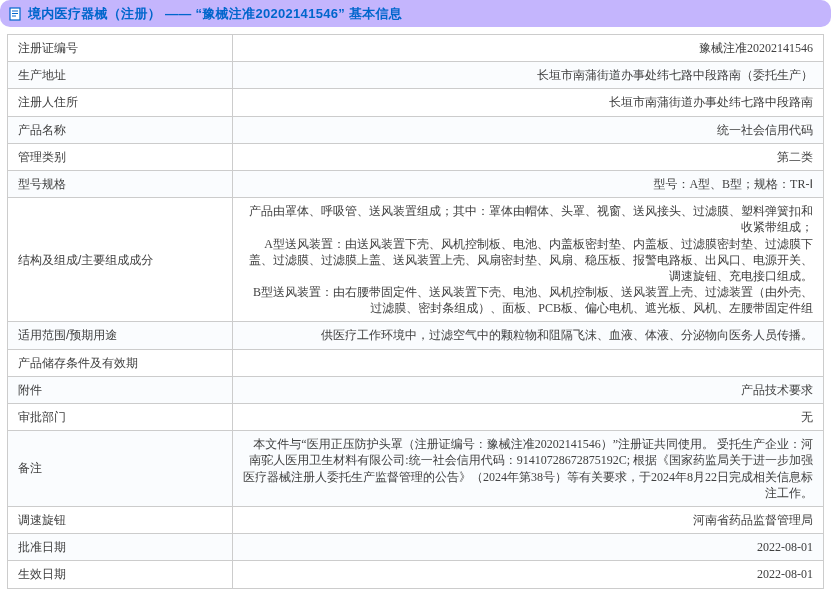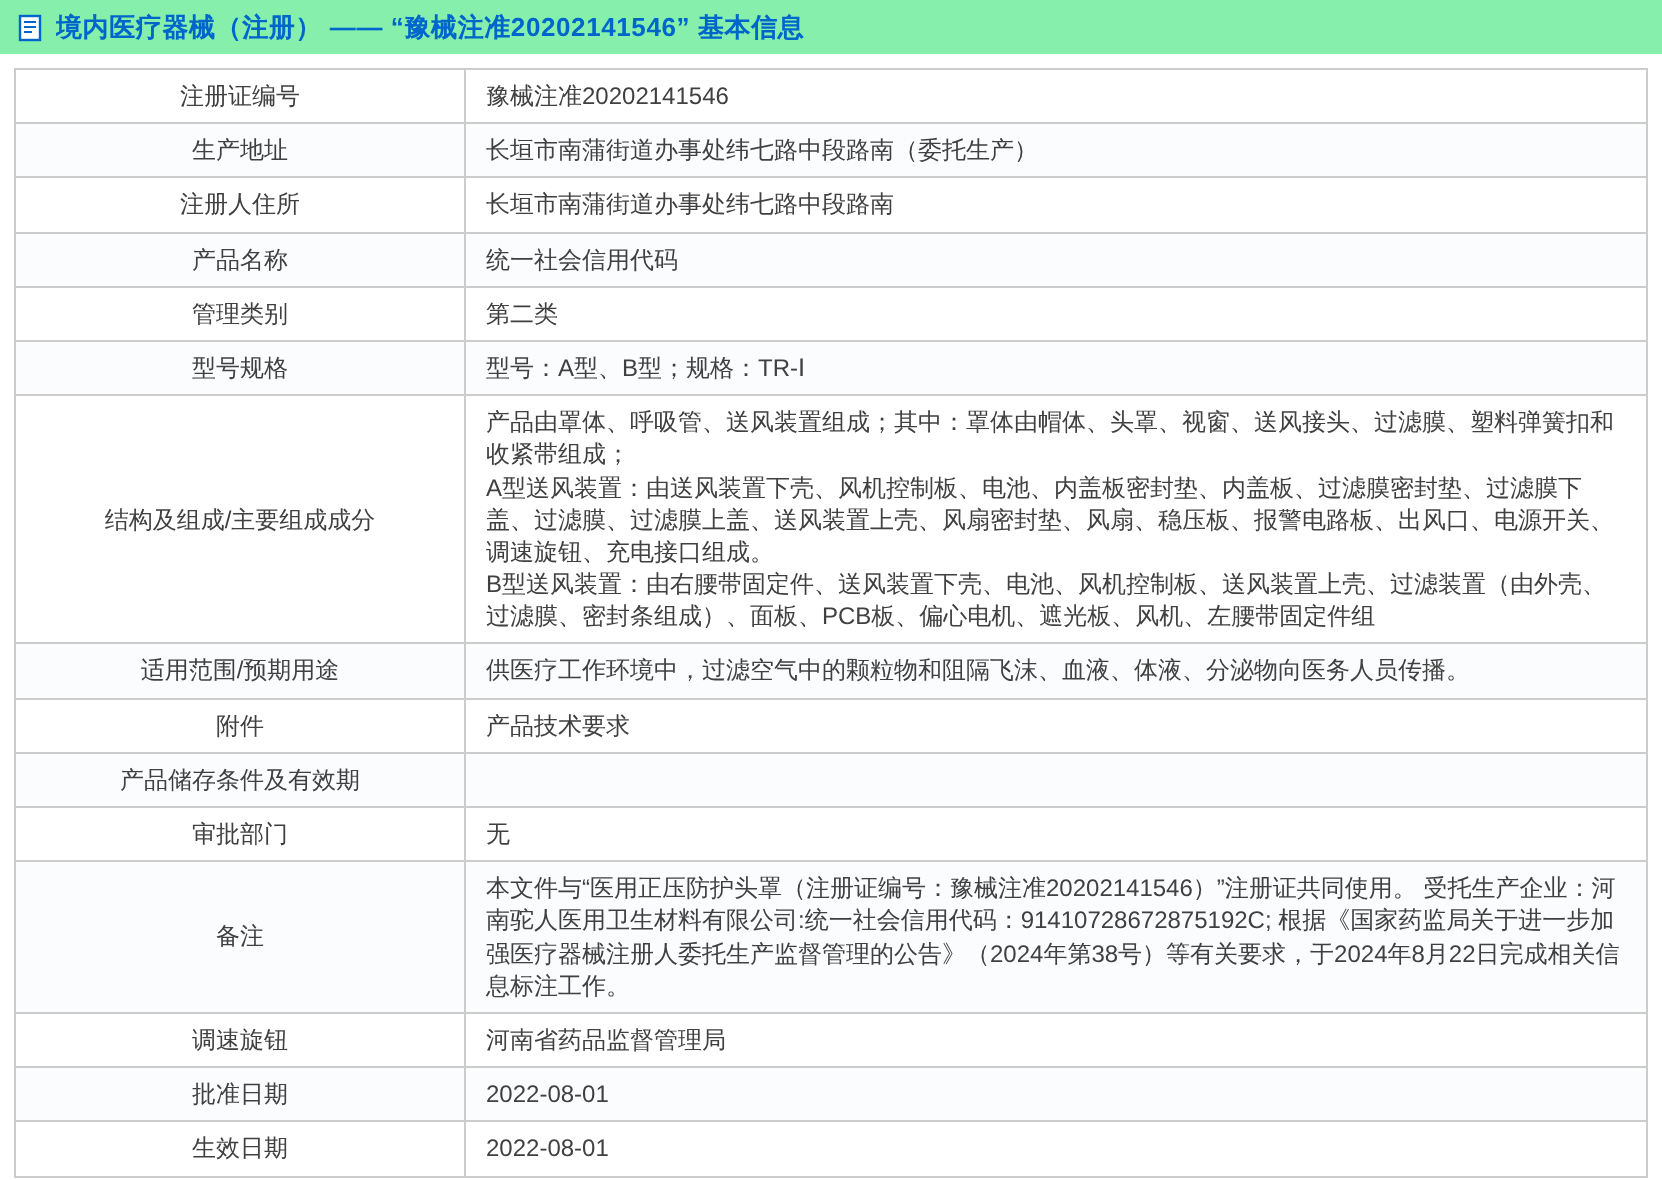--- a/index.html
+++ b/index.html
@@ -4,26 +4,27 @@
 <style>
   * { margin:0; padding:0; box-sizing:border-box; }
   html,body { background:#ffffff; }
   body {
     width:831px;
     font-family:"Liberation Sans","DejaVu Sans",sans-serif;
     font-size:12px;
     color:#404040;
   }
   .page-header {
-    background:#86efac;
+    background:#c4b5fd;
     height:27px;
     display:flex;
     align-items:center;
     gap:6px;
     padding:0 9px;
+    border-radius:10px;
   }
   .page-header .doc-icon { display:inline-flex; flex:0 0 auto; }
   .page-title {
     color:#0066cc;
     font-weight:bold;
     font-size:13px;
     letter-spacing:0.3px;
     white-space:nowrap;
     overflow:hidden;
   }
@@ -37,26 +38,27 @@
     border:1px solid #cccccc;
     padding:5px 10px;
     height:25px;
     vertical-align:middle;
     line-height:1.35;
     word-break:break-all;
   }
   .info-table tr:nth-child(even) { background:#fafcfe; }
   td.label {
     width:225px;
-    text-align:center;
+    text-align:left;
     color:#404040;
   }
   td.value {
-    text-align:left;
+    text-align:right;
     white-space:pre-line;
+    font-family:Liberation Serif, serif;
   }
 </style>
 </head>
 <body>
 
 <div class="page-header">
   <span class="doc-icon">
     <svg width="13" height="14" viewBox="0 0 13 14">
       <rect x="1" y="1" width="10" height="12" fill="#ffffff" stroke="#0066cc" stroke-width="1.2"></rect>
       <line x1="3" y1="4" x2="9" y2="4" stroke="#0066cc" stroke-width="1"></line>
@@ -97,26 +99,26 @@
       <td class="label">结构及组成/主要组成成分</td>
       <td class="value">产品由罩体、呼吸管、送风装置组成；其中：罩体由帽体、头罩、视窗、送风接头、过滤膜、塑料弹簧扣和收紧带组成；
 A型送风装置：由送风装置下壳、风机控制板、电池、内盖板密封垫、内盖板、过滤膜密封垫、过滤膜下盖、过滤膜、过滤膜上盖、送风装置上壳、风扇密封垫、风扇、稳压板、报警电路板、出风口、电源开关、调速旋钮、充电接口组成。
 B型送风装置：由右腰带固定件、送风装置下壳、电池、风机控制板、送风装置上壳、过滤装置（由外壳、过滤膜、密封条组成）、面板、PCB板、偏心电机、遮光板、风机、左腰带固定件组</td>
     </tr>
     <tr>
       <td class="label">适用范围/预期用途</td>
       <td class="value">供医疗工作环境中，过滤空气中的颗粒物和阻隔飞沫、血液、体液、分泌物向医务人员传播。</td>
     </tr>
     <tr>
+      <td class="label">产品储存条件及有效期</td>
+      <td class="value"></td>
+    </tr>
+    <tr>
       <td class="label">附件</td>
       <td class="value">产品技术要求</td>
-    </tr>
-    <tr>
-      <td class="label">产品储存条件及有效期</td>
-      <td class="value"></td>
     </tr>
     <tr>
       <td class="label">审批部门</td>
       <td class="value">无</td>
     </tr>
     <tr>
       <td class="label">备注</td>
       <td class="value">本文件与“医用正压防护头罩（注册证编号：豫械注准20202141546）”注册证共同使用。 受托生产企业：河南驼人医用卫生材料有限公司:统一社会信用代码：91410728672875192C; 根据《国家药监局关于进一步加强医疗器械注册人委托生产监督管理的公告》（2024年第38号）等有关要求，于2024年8月22日完成相关信息标注工作。</td>
     </tr>
     <tr>

